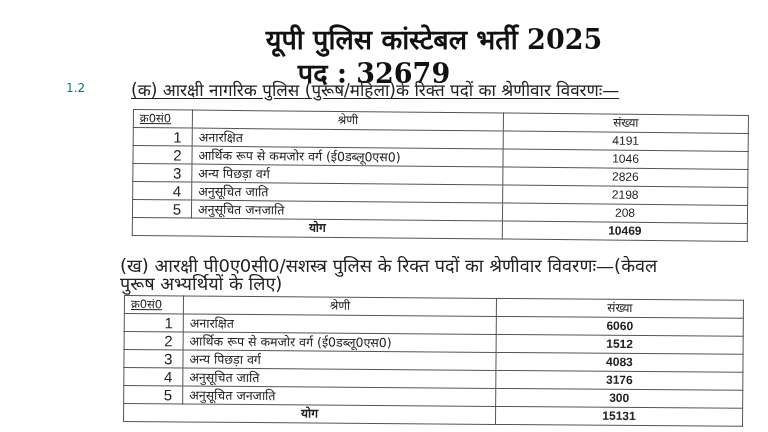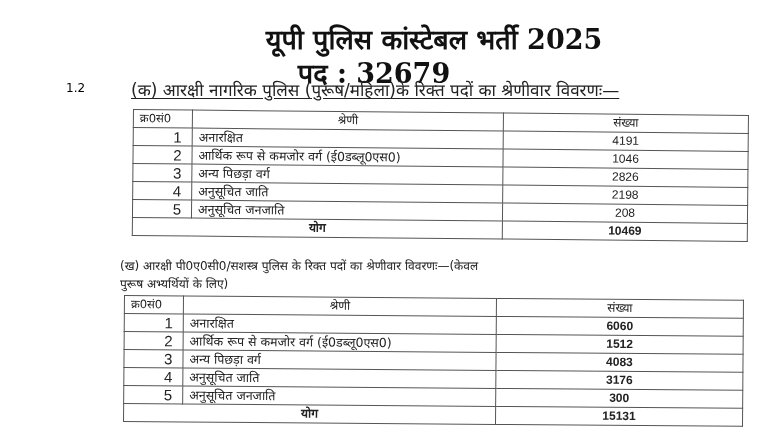--- a/index.html
+++ b/index.html
@@ -33,57 +33,57 @@
     .title-sub {
       top: 54px;
       left: -10px;
       font-size: 27px;
     }
     .sec-num {
       position: absolute;
       left: 66px;
       top: 81px;
       font-size: 12px;
-      color: #000000;
+      color: #0f766e;
     }
     .sec-heading {
       position: absolute;
       font-size: 17px;
       color: #222;
       white-space: nowrap;
     }
     .sec-heading.a {
       left: 131px;
       top: 78px;
       text-decoration: underline;
       text-underline-offset: 2px;
     }
     .sec-heading.b {
       left: 120px;
       top: 257px;
-      font-size: 12px;
+      font-size: 18px;
       line-height: 18px;
     }
     table.vac {
       position: absolute;
       border-collapse: collapse;
       font-size: 12.5px;
       color: #222;
     }
     table.vac td {
       border: 1px solid #555;
       padding: 0 6px;
       height: 17px;
       line-height: 17px;
       white-space: nowrap;
     }
     table.vac .c-sn { width: 42px; text-align: right; padding-right: 10px; }
     table.vac .c-cat { width: 300px; text-align: left; }
     table.vac .c-num { width: 232px; text-align: center; font-family: "Liberation Sans", sans-serif; font-size: 12px; }
-    table.vac .h-sn { text-align: left; font-size: 11.5px; }
+    table.vac .h-sn { text-align: left; font-size: 11.5px; text-decoration: underline; }
     table.vac .h-cat, table.vac .h-num { text-align: center; font-size: 12px; }
     table.vac .sn { font-size: 15px; font-family: "Liberation Sans", sans-serif; }
     table.vac .total-label { text-align: center; font-weight: bold; font-size: 12px; }
     table.vac .total-val { font-weight: bold; }
     #t1 { left: 133px; top: 109px; transform: rotate(0.55deg); transform-origin: left top; }
     #t2 { left: 124px; top: 295px; transform: rotate(0.45deg); transform-origin: left top; }
     #t1 .c-cat { width: 298px; }
     #t2 .c-cat { width: 300px; }
     #t2 .c-num { width: 234px; font-weight: bold; }
   </style>

